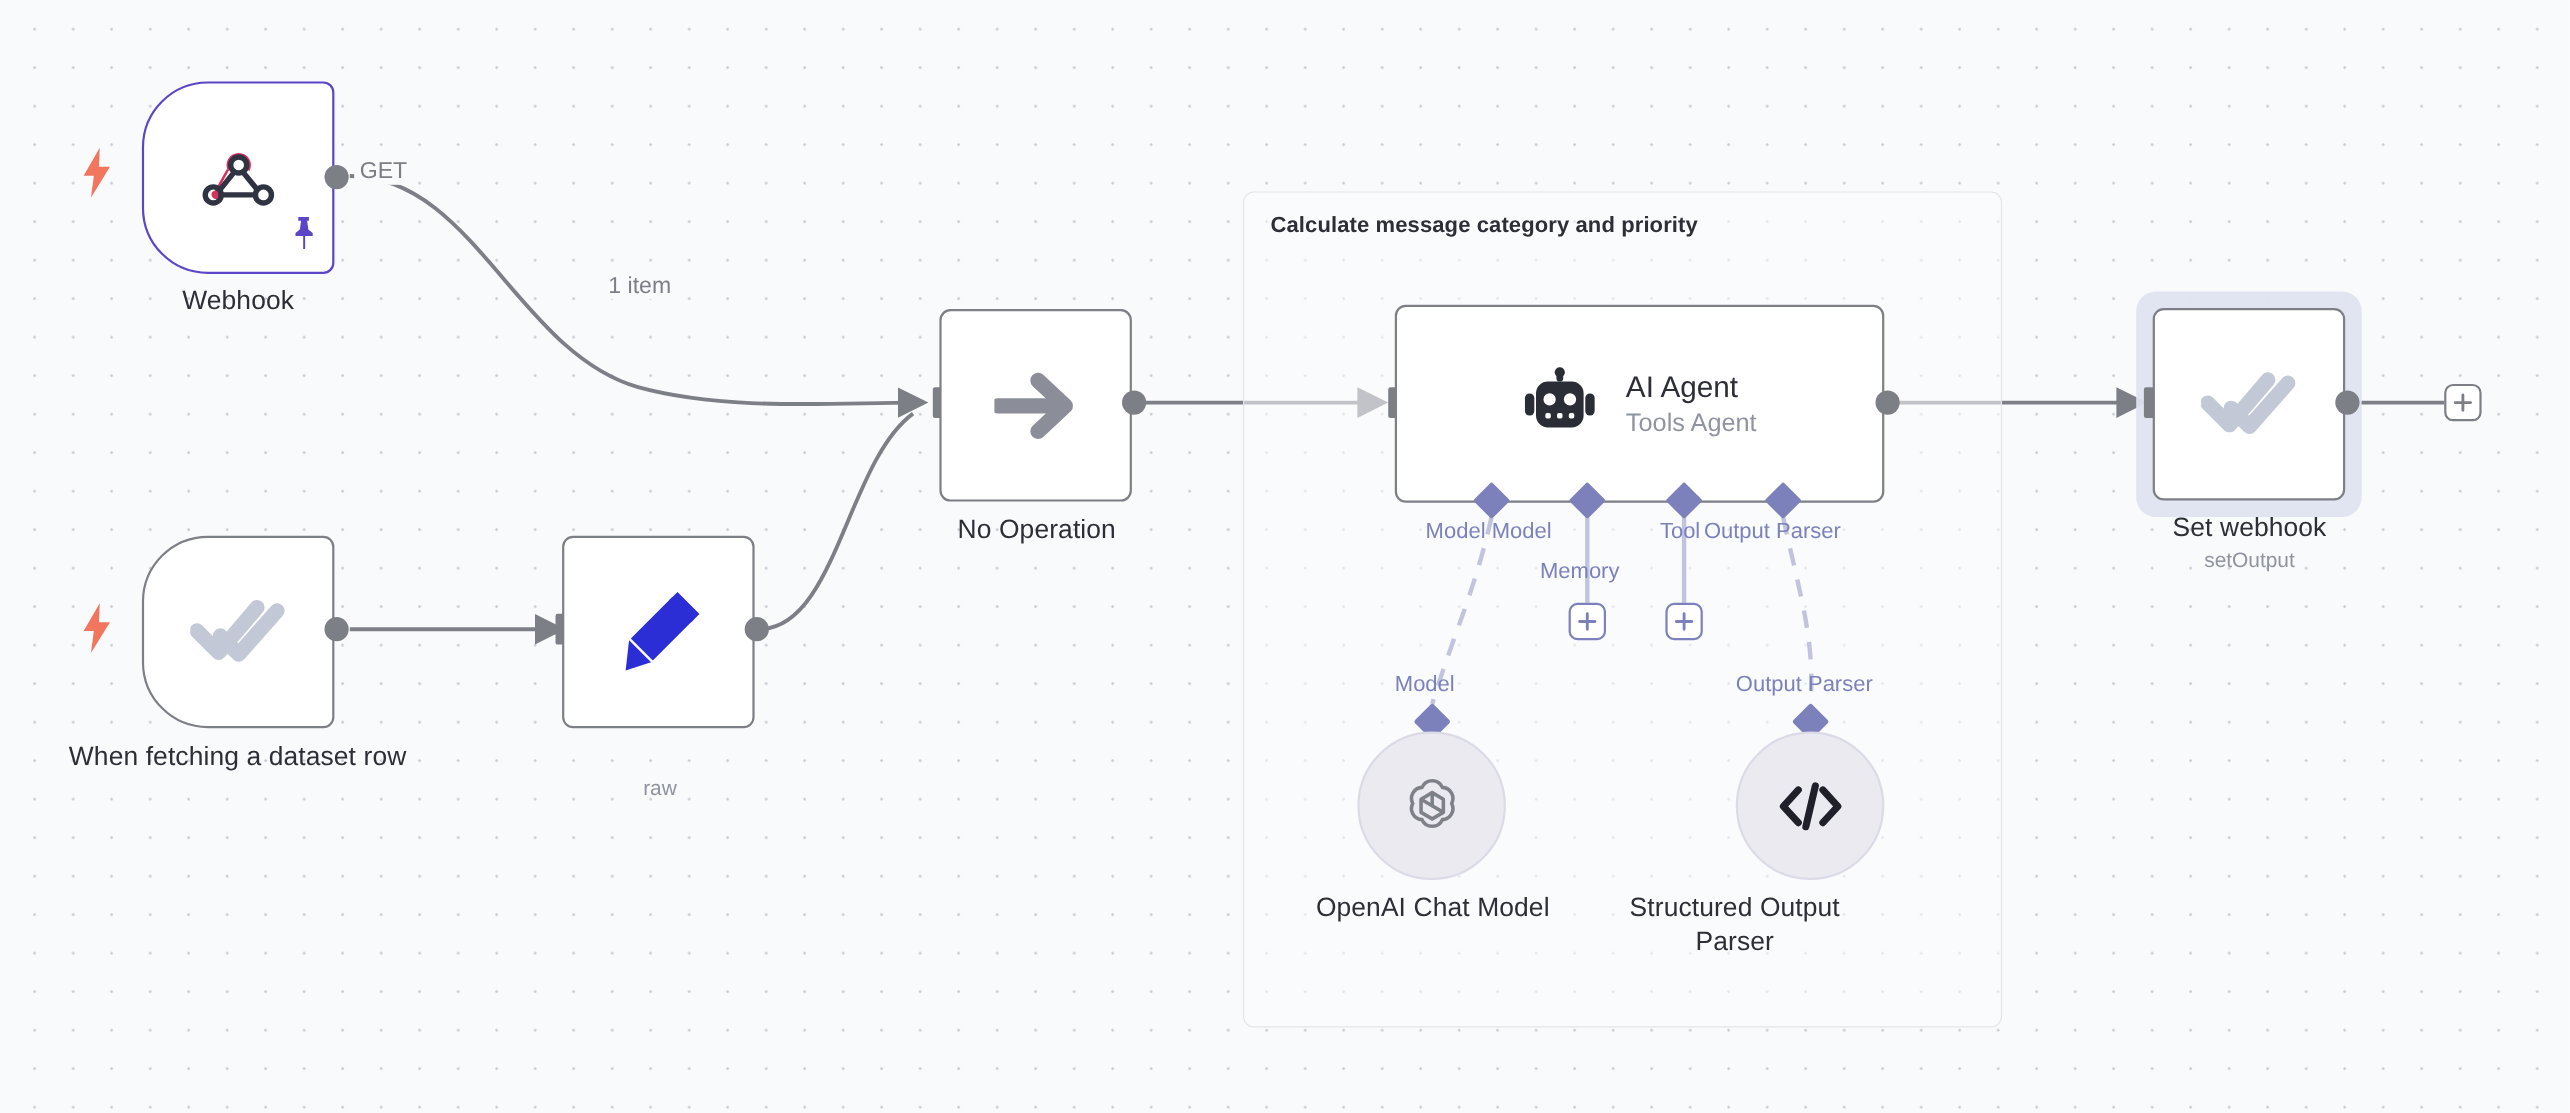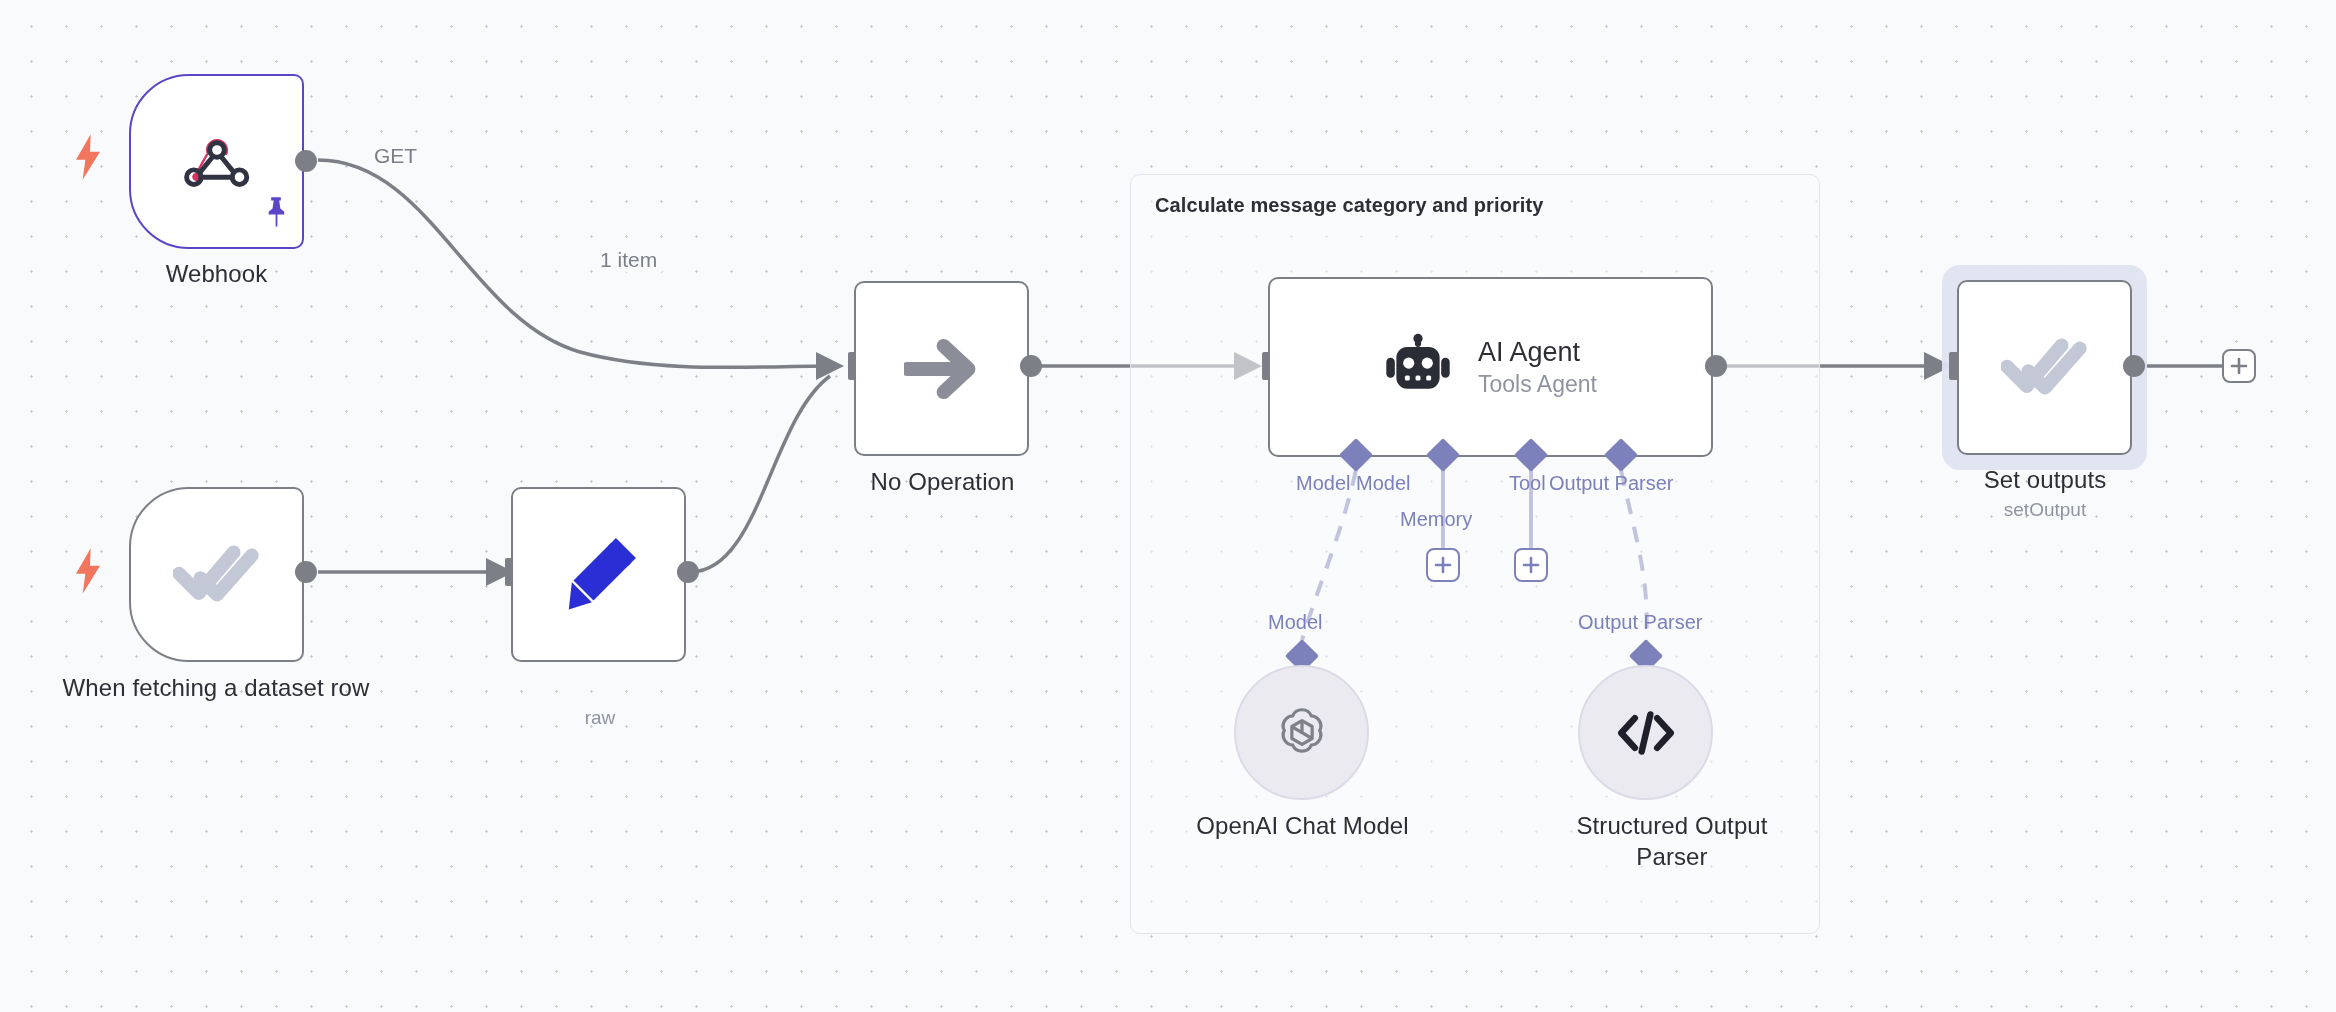--- a/index.html
+++ b/index.html
@@ -137,21 +137,20 @@
     white-space: nowrap;
   }
   .edge-label {
     position: absolute;
     font-size: 21px;
     color: #7d7f87;
     background: #f9fafb;
     padding: 0 5px;
     line-height: 24px;
     white-space: nowrap;
-    margin-left: 47px;
   }
 </style>
 </head>
 <body>
 
 <div id="canvas">
 
   <svg id="edges" viewBox="0 0 2336 1012">
     <defs>
       <marker id="arrowhead" markerWidth="9" markerHeight="9" refX="4" refY="4.5" orient="auto" markerUnits="strokeWidth">
@@ -317,32 +316,32 @@
 
   <div class="conn-label" style="left:1578px; top:610px;">Output Parser</div>
   <div class="diamond" style="left:1634px; top:644px;"></div>
   <div class="subnode" style="left:1578px; top:665px; width:135px; height:135px;">
     <svg width="62" height="52" viewBox="0 0 50 42">
       <path d="M16 9 L5 21 L16 33" fill="none" stroke="#1f2029" stroke-width="5.2" stroke-linecap="round" stroke-linejoin="round"></path>
       <path d="M34 9 L45 21 L34 33" fill="none" stroke="#1f2029" stroke-width="5.2" stroke-linecap="round" stroke-linejoin="round"></path>
       <path d="M28.5 6 L21.5 36" fill="none" stroke="#1f2029" stroke-width="5.2" stroke-linecap="round"></path>
     </svg>
   </div>
-  <div class="node-label" style="left:1547px; top:810px; width:250px;">Structured Output Parser</div>
+  <div class="node-label" style="left:1452px; top:810px; width:250px;">Structured Output Parser</div>
 
   <div class="halo" style="left:1942px; top:265px; width:205px; height:205px;"></div>
   <div class="port-in" style="left:1949px; top:352px;"></div>
   <div class="node" style="left:1957px; top:280px; width:175px; height:175px;">
     <svg width="88" height="76" viewBox="0 0 58 48">
       <path d="M4 23 L17 36 L40 9" fill="none" stroke="#c3c8d6" stroke-width="9" stroke-linecap="round" stroke-linejoin="round"></path>
       <path d="M18 26 L29 37 L52 11" fill="none" stroke="#c3c8d6" stroke-width="9" stroke-linecap="round" stroke-linejoin="round"></path>
     </svg>
   </div>
   <div class="port-out" style="left:2123px; top:355px;"></div>
-  <div class="node-label" style="left:1940px; top:464px; width:210px;">Set outputs</div>
+  <div class="node-label" style="left:1940px; top:464px; width:210px;">Set webhook</div>
   <div class="node-sublabel" style="left:1940px; top:498px; width:210px;">setOutput</div>
 
   <div class="plus-btn" style="left:2222px; top:349px;">
     <svg width="18" height="18" viewBox="0 0 18 18">
       <path d="M9 2 V16 M2 9 H16" stroke="#7d7f87" stroke-width="2.6" stroke-linecap="round"></path>
     </svg>
   </div>
 
 </div>
 

